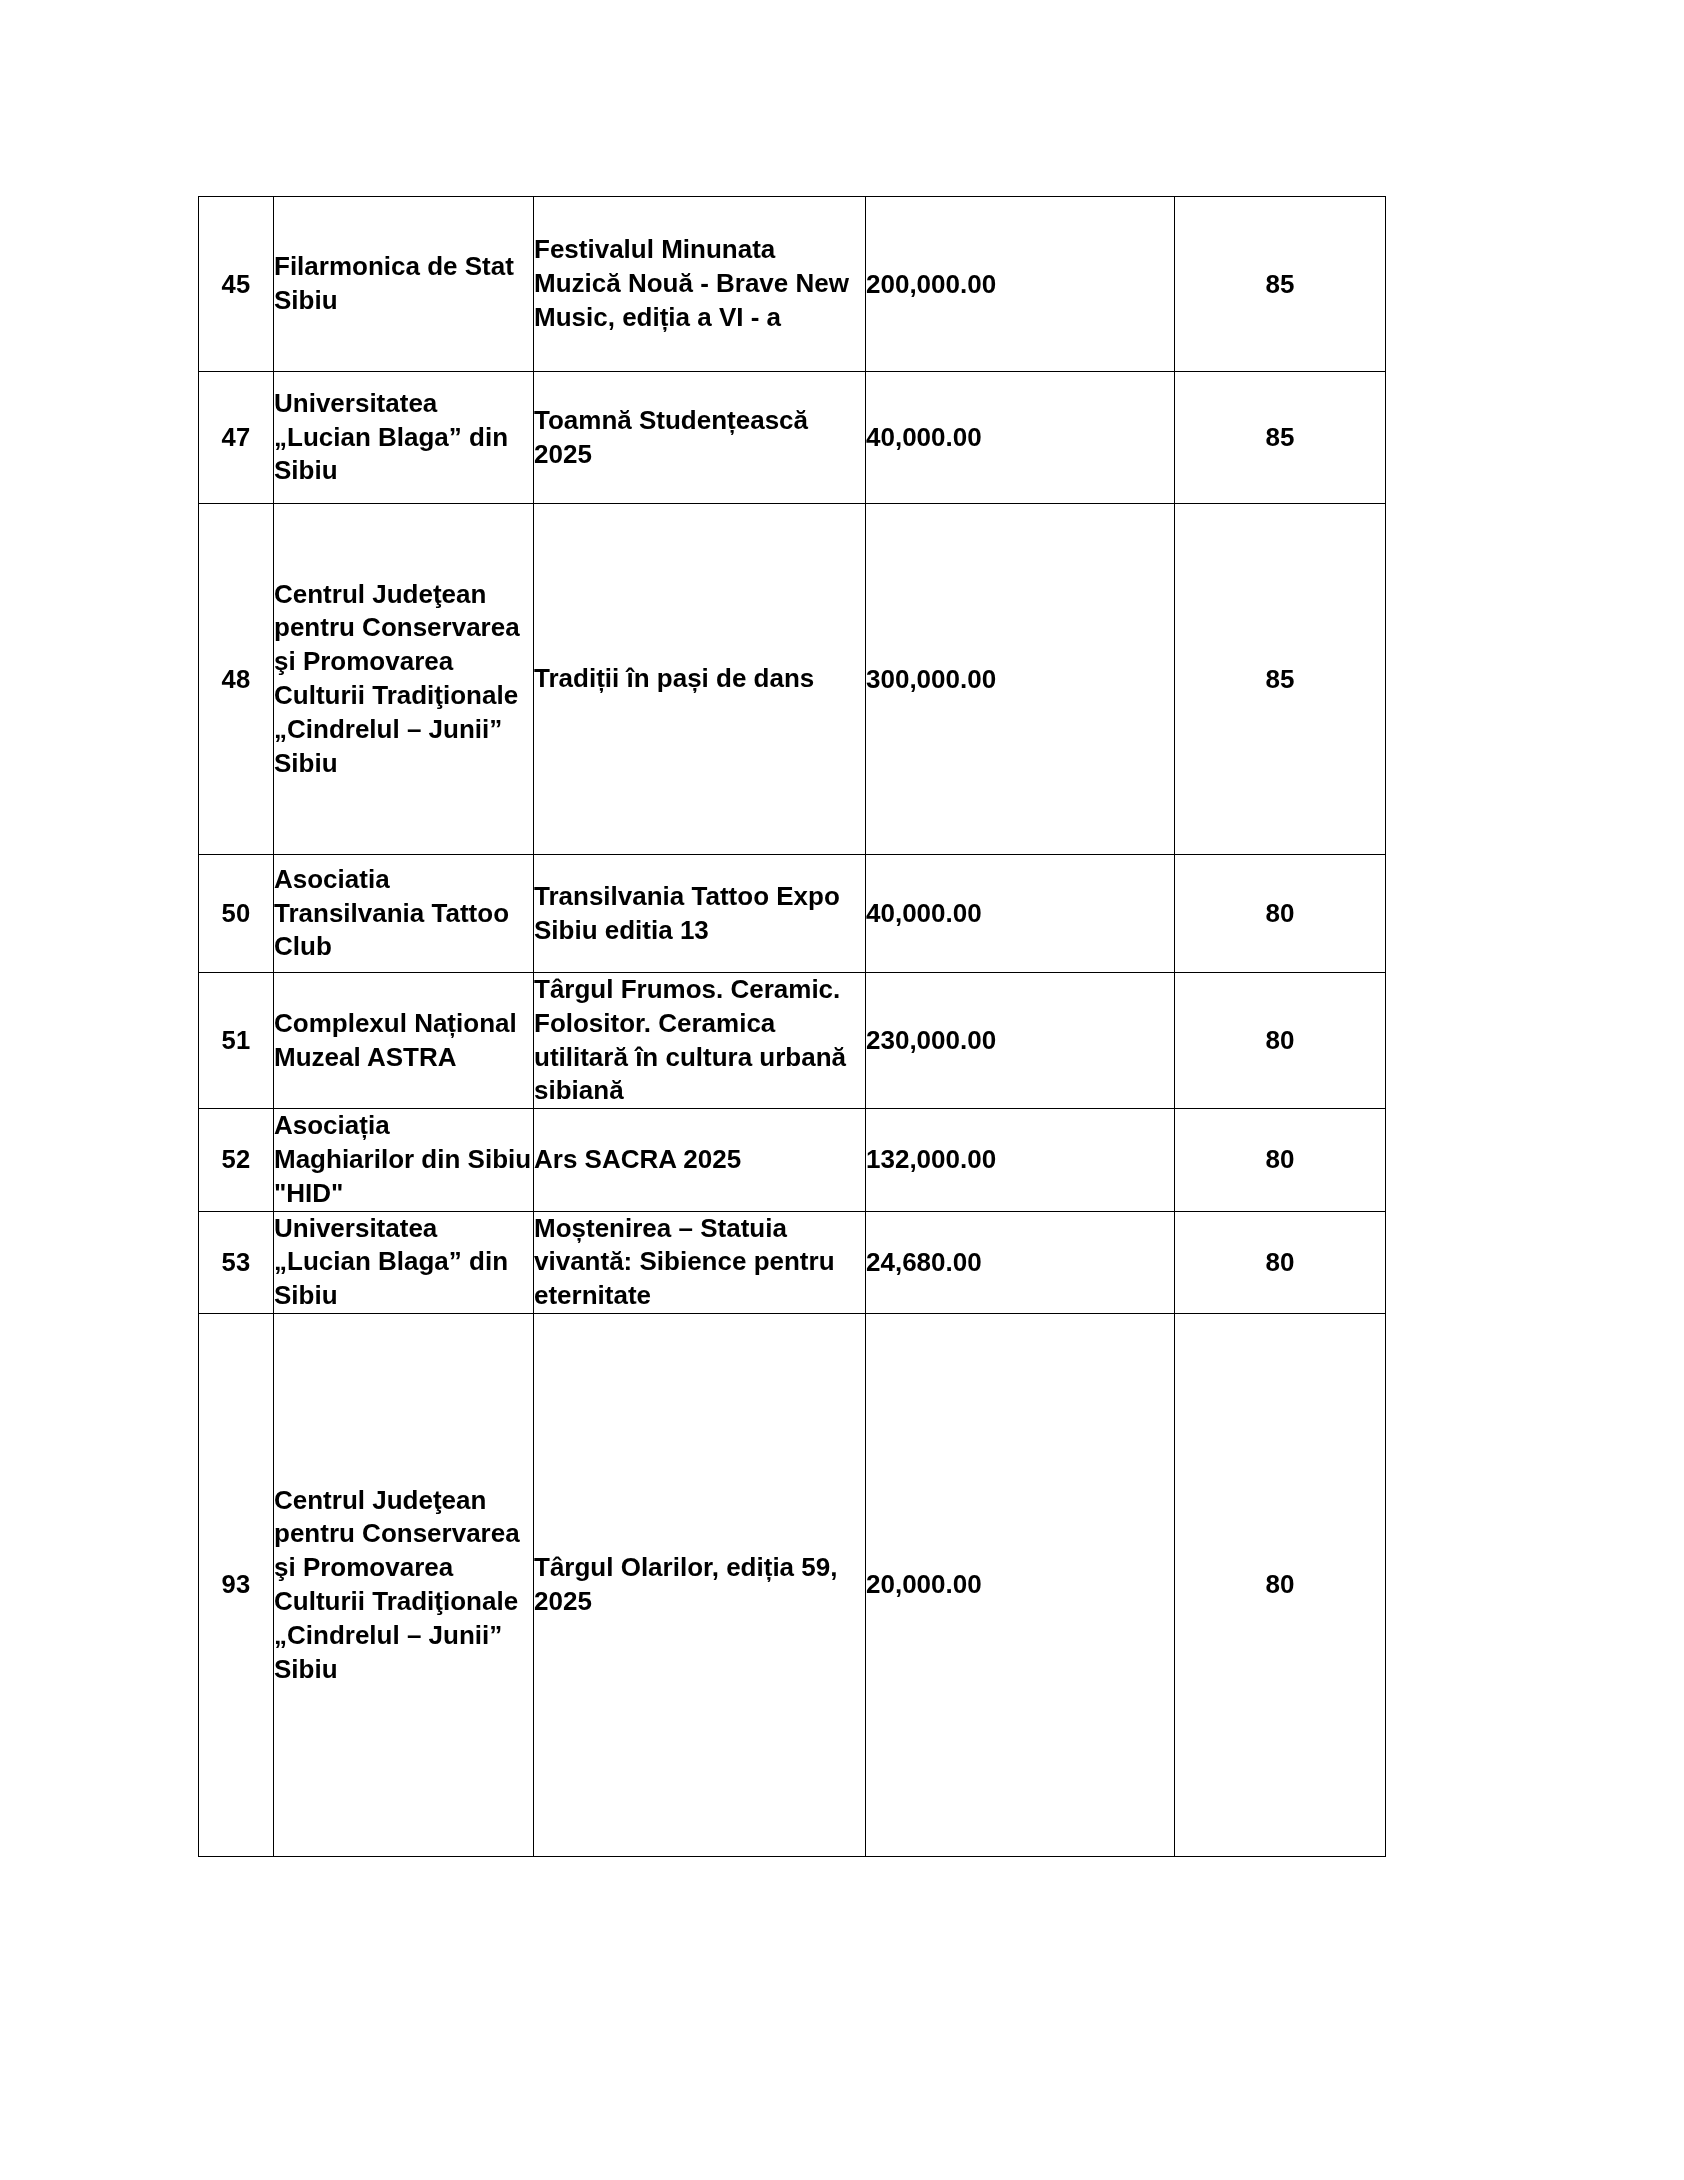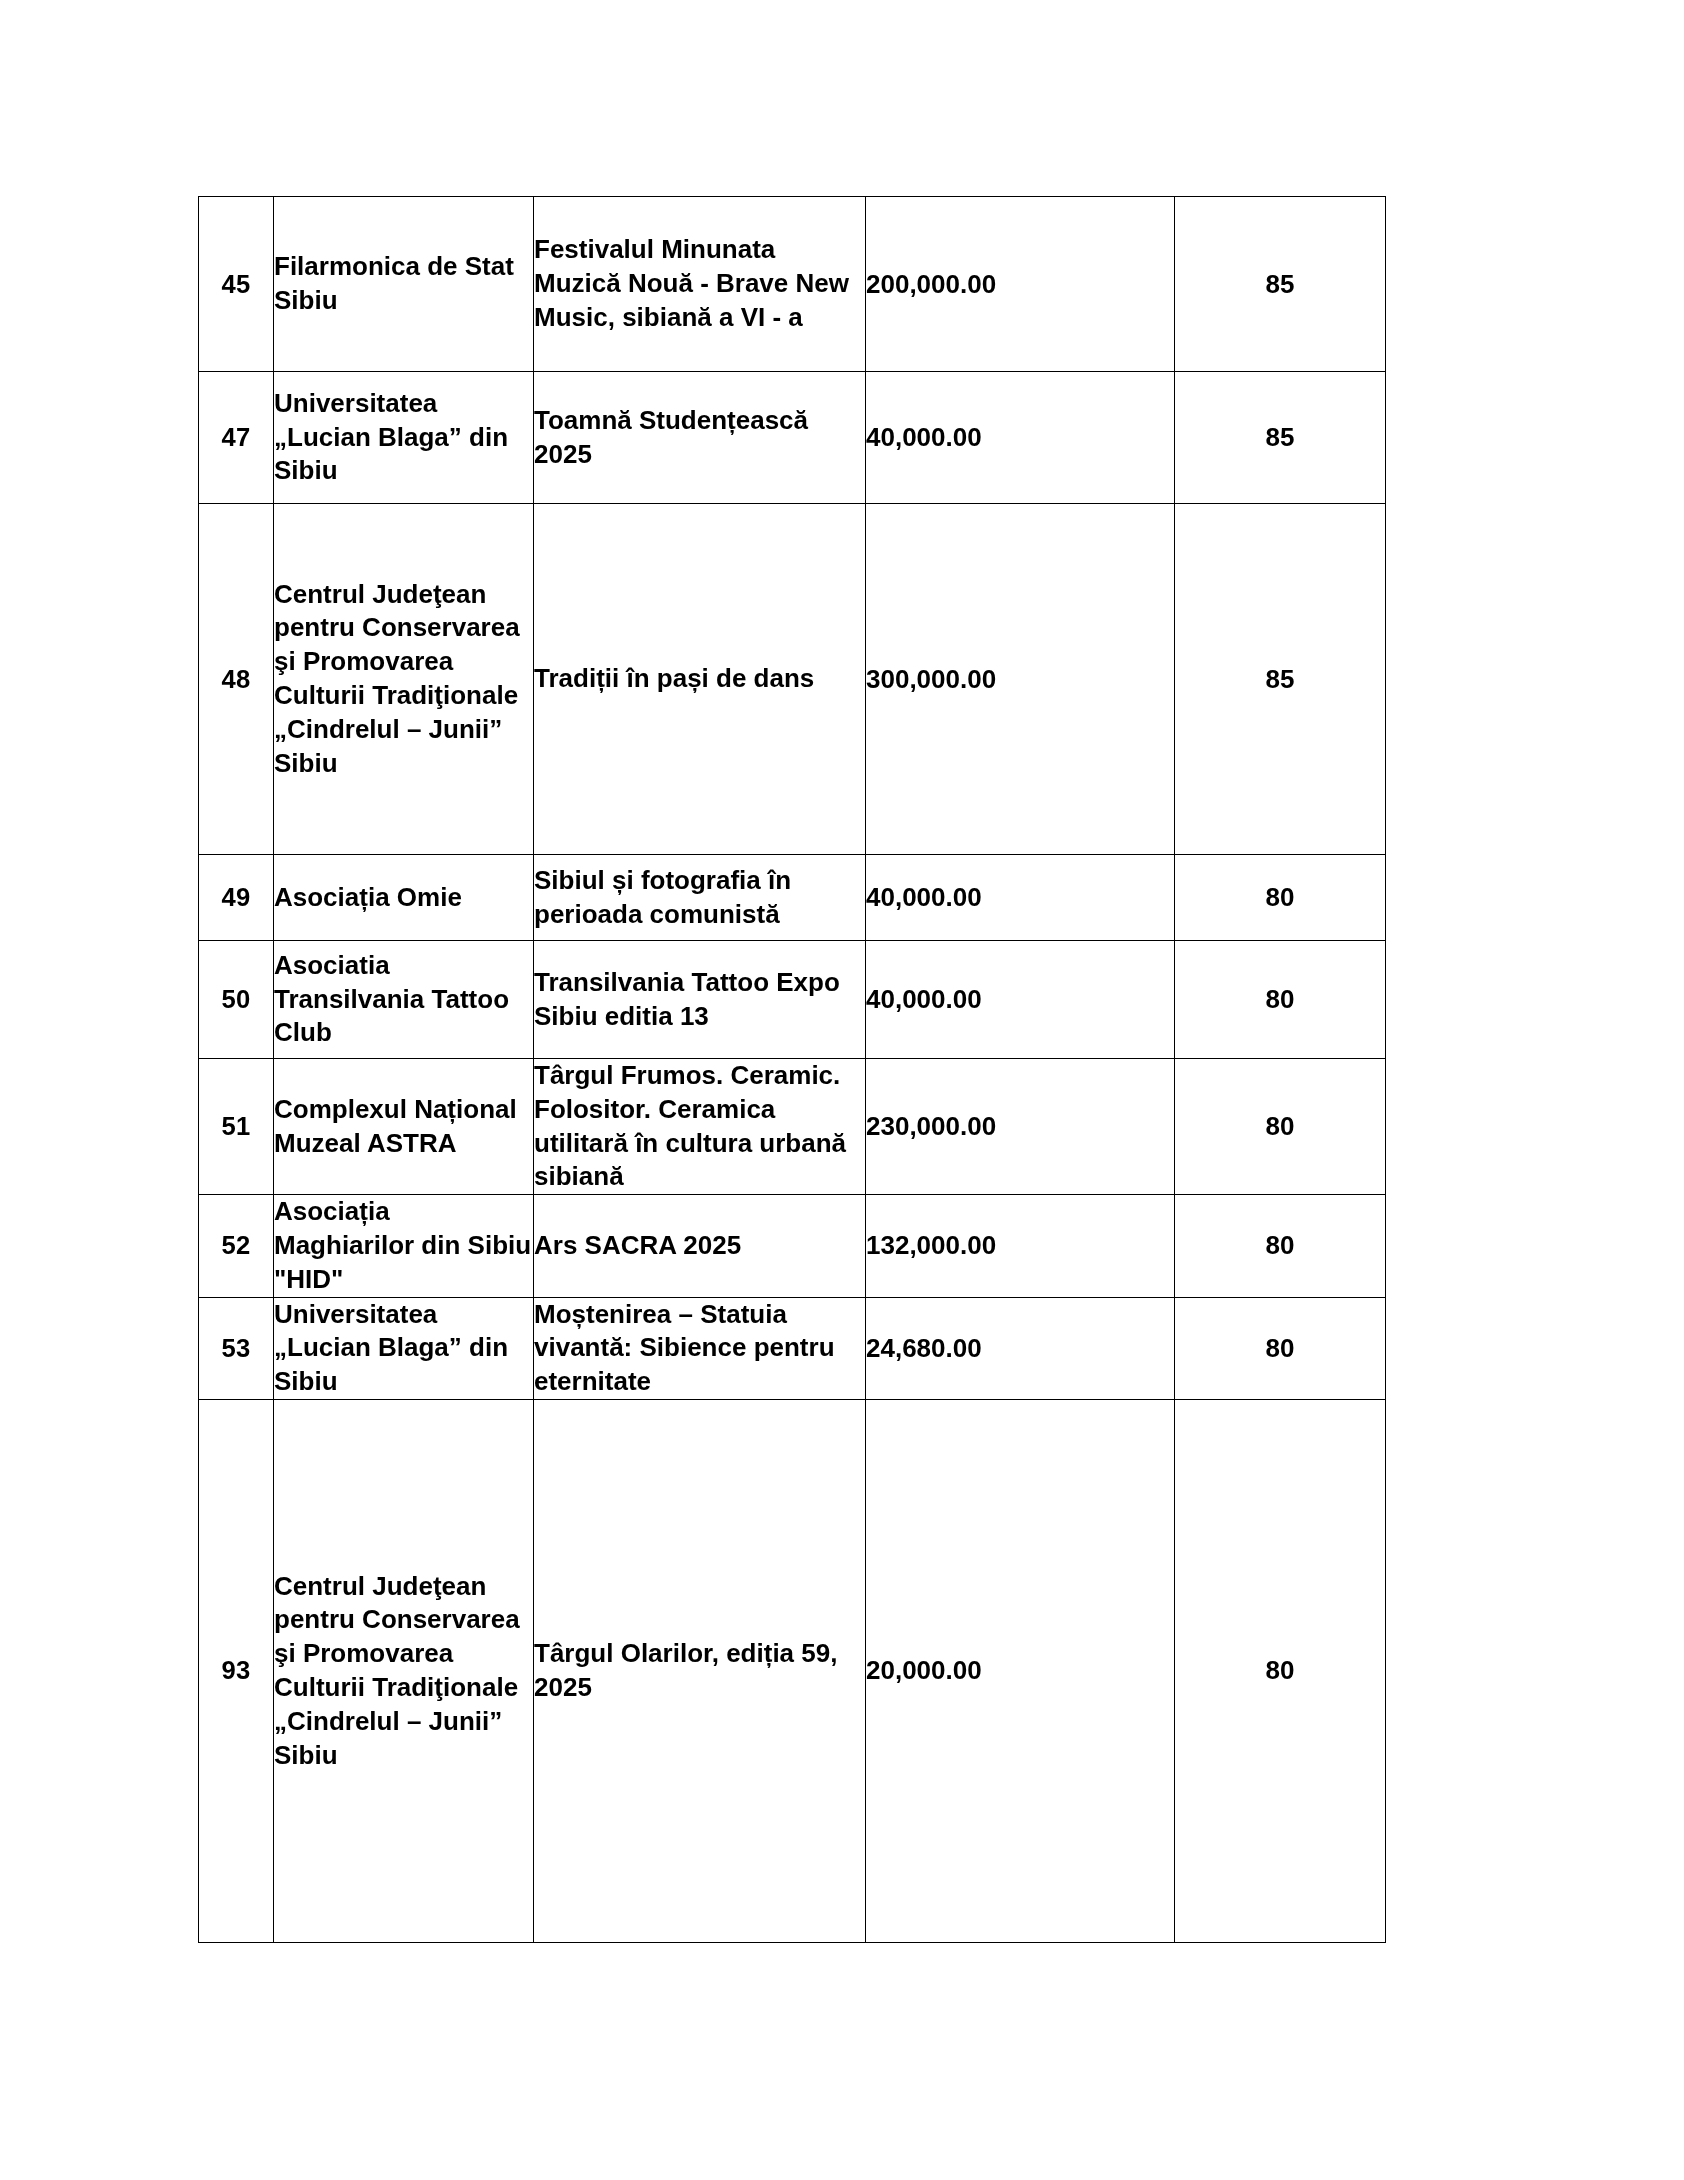--- a/index.html
+++ b/index.html
@@ -90,21 +90,21 @@
         <col class="col-ent">
         <col class="col-proj">
         <col class="col-amt">
         <col class="col-score">
       </colgroup>
       <tbody>
 
         <tr style="height:175px">
           <td class="cell-no">45</td>
           <td class="cell-entity">Filarmonica de Stat Sibiu</td>
-          <td class="cell-project">Festivalul Minunata Muzică Nouă - Brave New Music, sibiană a VI - a</td>
+          <td class="cell-project">Festivalul Minunata Muzică Nouă - Brave New Music, ediția a VI - a</td>
           <td class="cell-amount">200,000.00</td>
           <td class="cell-score">85</td>
         </tr>
 
 
         <tr style="height:132px">
           <td class="cell-no">47</td>
           <td class="cell-entity">Universitatea „Lucian Blaga” din Sibiu</td>
           <td class="cell-project">Toamnă Studențească 2025</td>
           <td class="cell-amount">40,000.00</td>
@@ -112,27 +112,20 @@
         </tr>
 
         <tr style="height:351px">
           <td class="cell-no">48</td>
           <td class="cell-entity">Centrul Judeţean pentru Conservarea şi Promovarea Culturii Tradiţionale „Cindrelul – Junii” Sibiu</td>
           <td class="cell-project">Tradiții în pași de dans</td>
           <td class="cell-amount">300,000.00</td>
           <td class="cell-score">85</td>
         </tr>
 
-        <tr style="height:86px">
-          <td class="cell-no">49</td>
-          <td class="cell-entity">Asociația Omie</td>
-          <td class="cell-project">Sibiul și fotografia în perioada comunistă</td>
-          <td class="cell-amount">40,000.00</td>
-          <td class="cell-score">80</td>
-        </tr>
 
         <tr style="height:118px">
           <td class="cell-no">50</td>
           <td class="cell-entity">Asociatia Transilvania Tattoo Club</td>
           <td class="cell-project">Transilvania Tattoo Expo Sibiu editia 13</td>
           <td class="cell-amount">40,000.00</td>
           <td class="cell-score">80</td>
         </tr>
 
         <tr style="height:100px">

